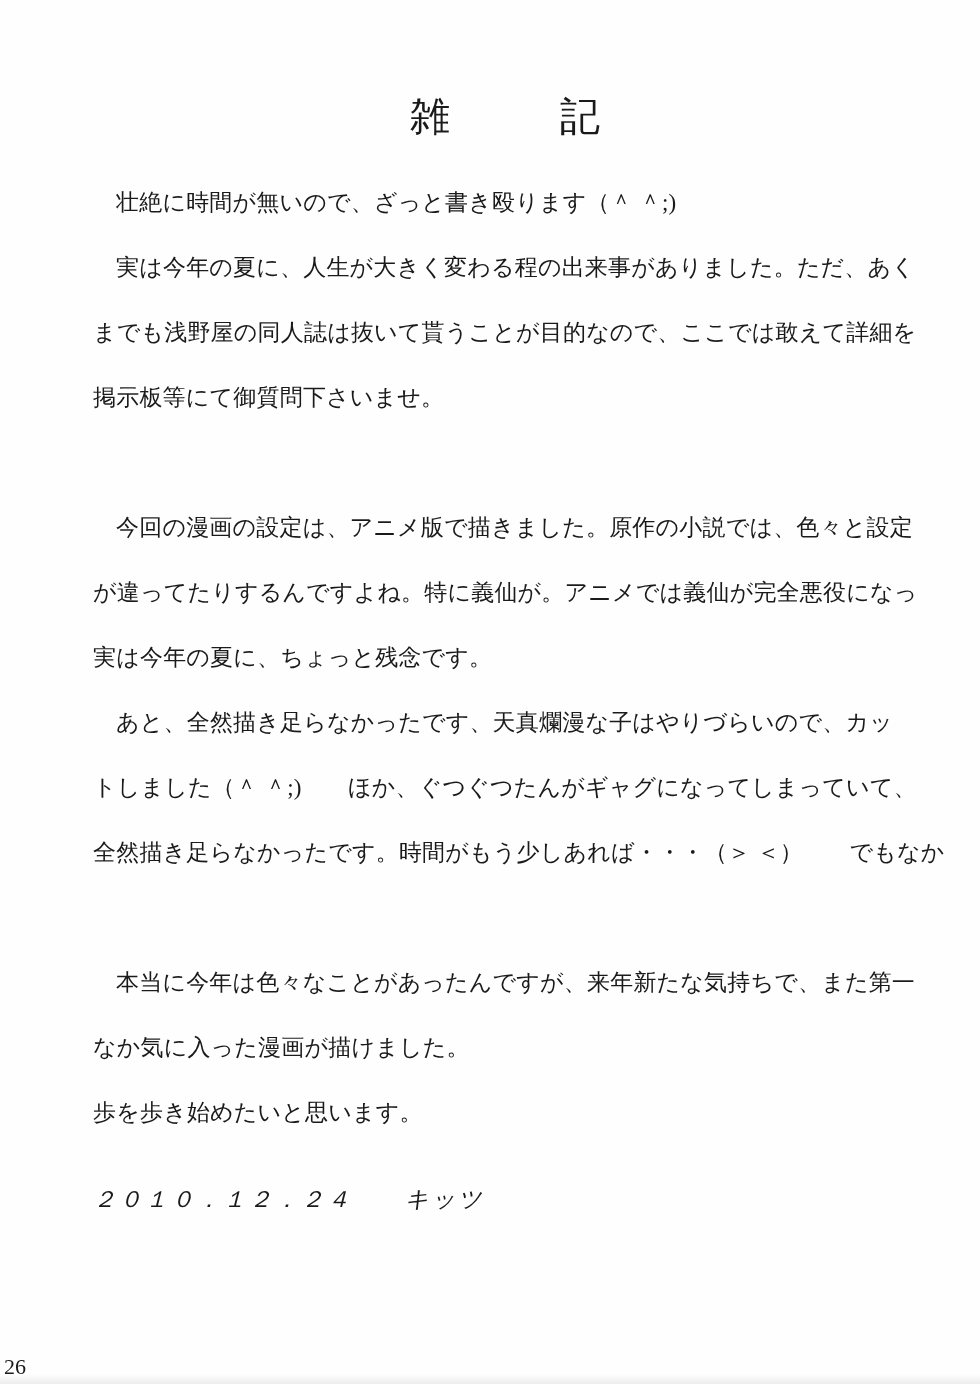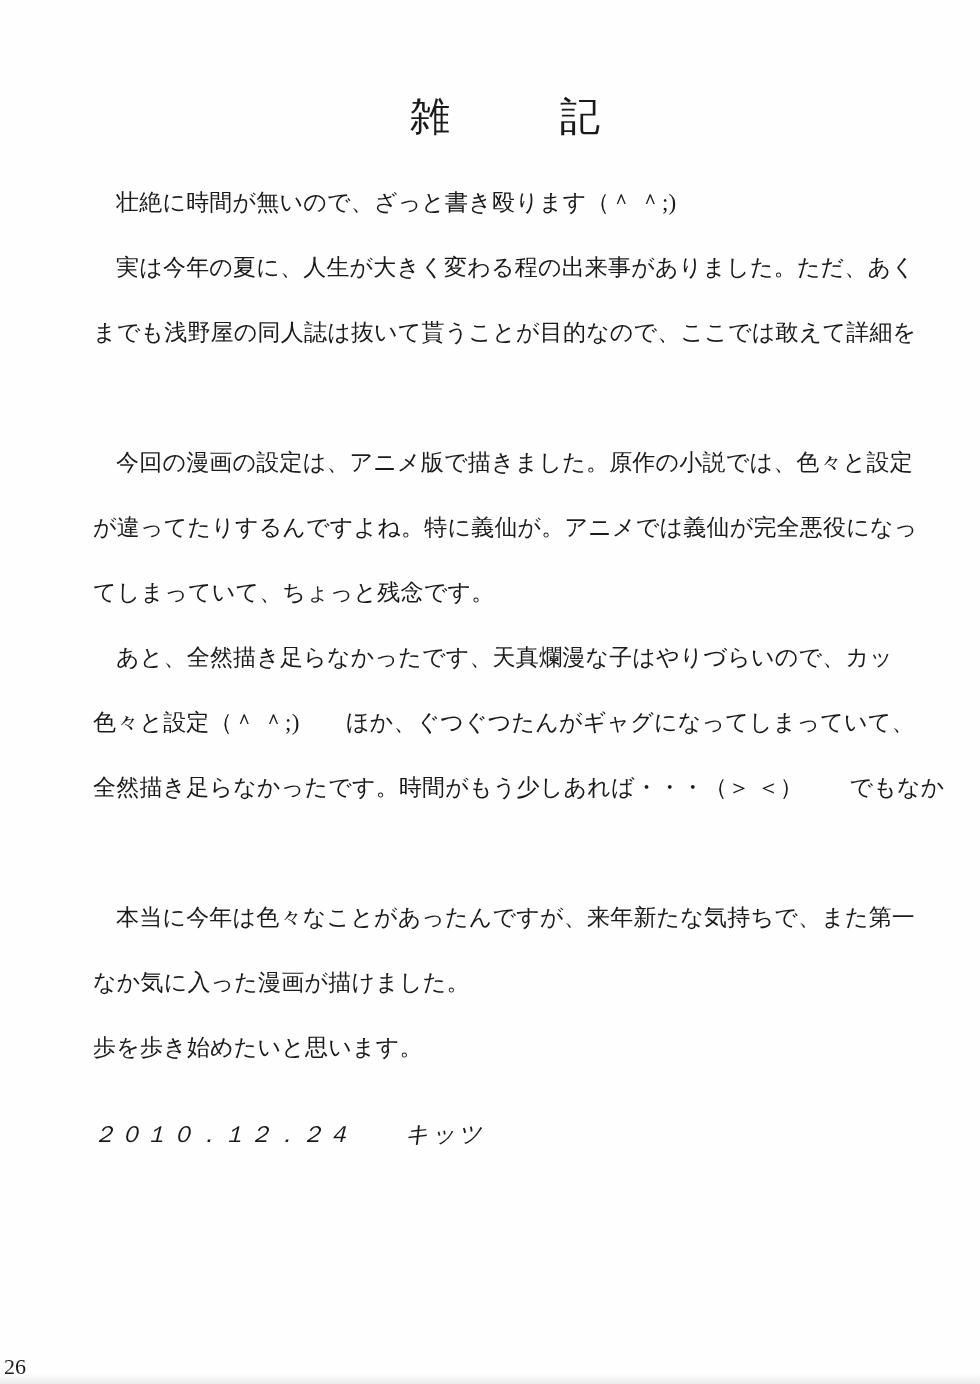--- a/index.html
+++ b/index.html
@@ -78,25 +78,26 @@
 <div class="page">
 
   <div class="title-row">
     <span>雑</span><span class="title-gap"></span><span>記</span>
   </div>
 
   <div class="content">
     <div class="line indent">壮絶に時間が無いので、ざっと書き殴ります（＾ ＾;)</div>
     <div class="line indent">実は今年の夏に、人生が大きく変わる程の出来事がありました。ただ、あく</div>
     <div class="line">までも浅野屋の同人誌は抜いて貰うことが目的なので、ここでは敢えて詳細を</div>
+    <div class="line">掲示板等にて御質問下さいませ。</div>
     <div class="line indent gap">今回の漫画の設定は、アニメ版で描きました。原作の小説では、色々と設定</div>
     <div class="line">が違ってたりするんですよね。特に義仙が。アニメでは義仙が完全悪役になっ</div>
-    <div class="line">てしまっていて、ちょっと残念です。</div>
+    <div class="line">実は今年の夏に、ちょっと残念です。</div>
     <div class="line indent">あと、全然描き足らなかったです、天真爛漫な子はやりづらいので、カッ</div>
-    <div class="line">色々と設定（＾ ＾;)　　ほか、ぐつぐつたんがギャグになってしまっていて、</div>
+    <div class="line">トしました（＾ ＾;)　　ほか、ぐつぐつたんがギャグになってしまっていて、</div>
     <div class="line">全然描き足らなかったです。時間がもう少しあれば・・・（＞ ＜）　　でもなか</div>
     <div class="line indent gap">本当に今年は色々なことがあったんですが、来年新たな気持ちで、また第一</div>
     <div class="line">なか気に入った漫画が描けました。</div>
     <div class="line">歩を歩き始めたいと思います。</div>
     <div class="signature">２０１０．１２．２４　　キッツ</div>
   </div>
 
   <div class="page-number">26</div>
 
 </div>

